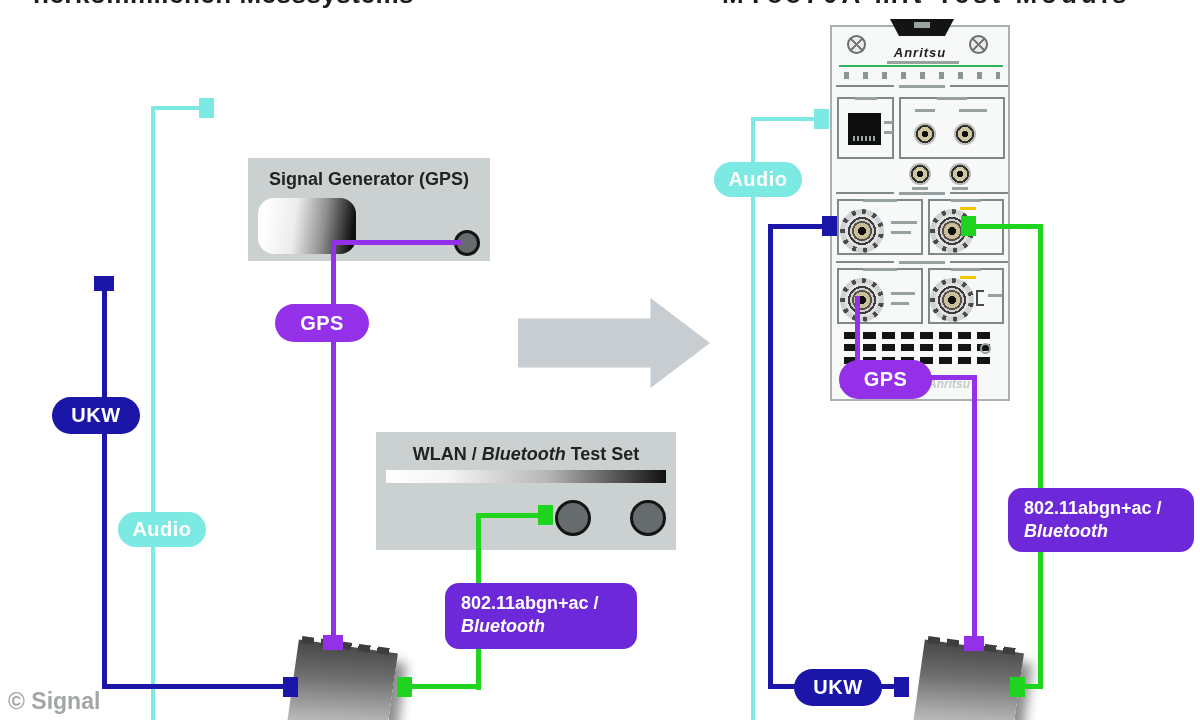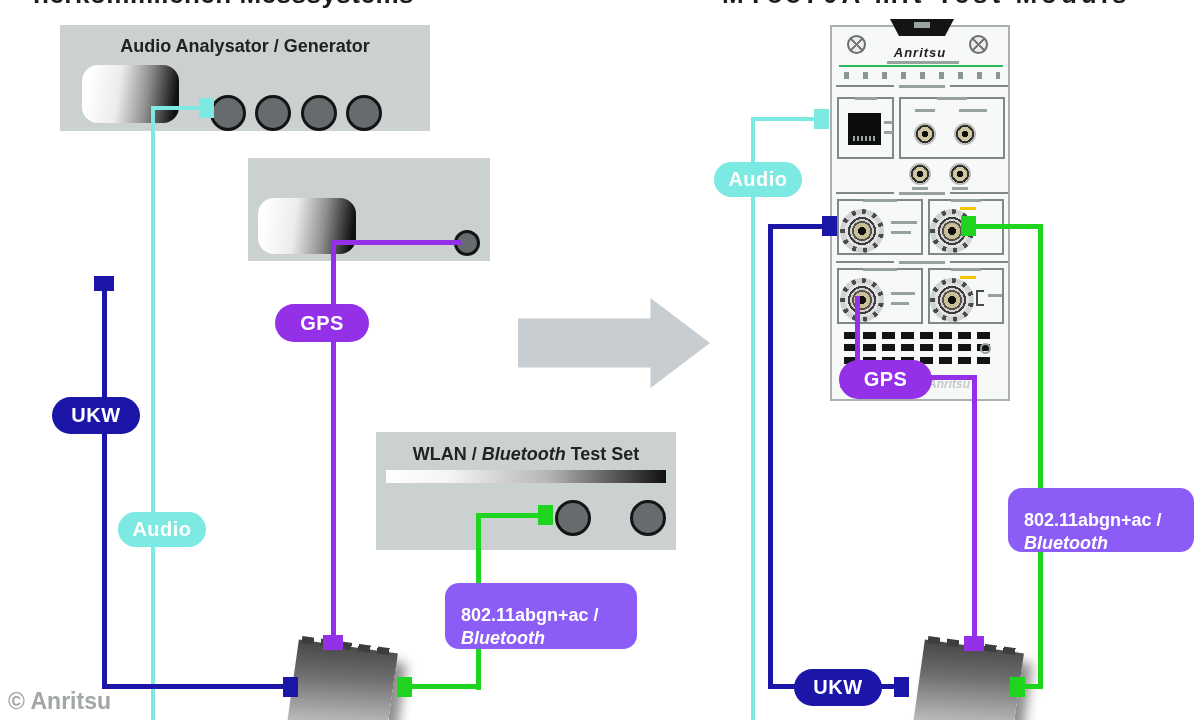--- a/index.html
+++ b/index.html
@@ -21,22 +21,22 @@
   .ah-left{border-top:10px solid transparent;border-bottom:10px solid transparent;border-right:15px solid;}
   .ah-up{border-left:10px solid transparent;border-right:10px solid transparent;border-bottom:15px solid;}
   .ah-down{border-left:10px solid transparent;border-right:10px solid transparent;border-top:15px solid;}
   .c-cyan{border-left-color:#7ce9e2;border-right-color:#7ce9e2;border-top-color:#7ce9e2;border-bottom-color:#7ce9e2;}
   .c-blue{border-left-color:#1c16a8;border-right-color:#1c16a8;border-top-color:#1c16a8;border-bottom-color:#1c16a8;}
   .c-purple{border-left-color:#9330e8;border-right-color:#9330e8;border-top-color:#9330e8;border-bottom-color:#9330e8;}
   .c-green{border-left-color:#1fd41f;border-right-color:#1fd41f;border-top-color:#1fd41f;border-bottom-color:#1fd41f;}
   .pill{position:absolute;z-index:5;border-radius:30px;color:#fff;font-weight:bold;font-size:20px;
         display:flex;align-items:center;justify-content:center;letter-spacing:.5px;}
   .p-cyan{background:#7ce9e2;} .p-blue{background:#1c16a8;} .p-purple{background:#9330e8;}
-  .gbox{position:absolute;z-index:5;background:#8b5cf6;border-radius:14px;color:#fff;font-weight:bold;
-        font-size:18px;line-height:23px;padding:21px 0 0 16px;box-sizing:border-box;}
+  .gbox{position:absolute;z-index:5;background:#6d28d9;border-radius:14px;color:#fff;font-weight:bold;
+        font-size:18px;line-height:23px;padding:9px 0 0 16px;box-sizing:border-box;}
   .ital{font-style:italic;}
   
   .bigarrow{position:absolute;left:518px;top:296px;width:192px;height:94px;background:#c7cdd0;z-index:1;
             clip-path:polygon(0 24%,69% 24%,69% 2%,100% 50%,69% 98%,69% 76%,0 76%);
             filter:drop-shadow(6px 6px 4px rgba(110,115,120,.55));}
   
   .phone{position:absolute;width:100px;height:92px;z-index:2;transform:rotate(8deg);
          background:linear-gradient(175deg,#454545 0%,#6e6e6e 35%,#b2b2b2 75%,#d4d4d4 100%);
          box-shadow:10px 9px 12px rgba(0,0,0,.45);}
   .phone::before{content:"";position:absolute;top:-4px;left:3px;right:3px;height:7px;
@@ -81,31 +81,24 @@
              text-shadow:1px 1px 0 #fff,-1px -1px 0 #fff,1px -1px 0 #fff,-1px 1px 0 #fff;}
 </style>
 </head>
 <body>
 
 <div id="stage">
 
   <div class="cut-title" style="left:33px;">herkömmlichen Messsystems</div>
   <div class="cut-title" style="left:722px;letter-spacing:4px;">MT8870A mit Test Moduls</div>
 
-  <div class="ibox" style="left:60px;top:25px;width:370px;height:106px;">
-    <div class="boxtitle" style="top:11px;">Audio Analysator / Generator</div>
-    <div class="screen" style="left:22px;top:40px;width:97px;height:58px;"></div>
-    <div class="knob" style="left:150px;top:70px;width:36px;height:36px;"></div>
-    <div class="knob" style="left:195px;top:70px;width:36px;height:36px;"></div>
-    <div class="knob" style="left:241px;top:70px;width:36px;height:36px;"></div>
-    <div class="knob" style="left:286px;top:70px;width:36px;height:36px;"></div>
-  </div>
 
 
   <div class="ibox" style="left:248px;top:158px;width:242px;height:103px;">
+    <div class="boxtitle" style="top:11px;">Signal Generator (GPS)</div>
     <div class="screen" style="left:10px;top:40px;width:98px;height:56px;"></div>
     <div class="knob" style="left:206px;top:72px;width:26px;height:26px;"></div>
   </div>
 
   <div class="ibox" style="left:376px;top:432px;width:300px;height:118px;z-index:2;">
     <div class="boxtitle" style="top:12px;"><span>WLAN / </span><span class="ital">Bluetooth</span><span> Test Set</span></div>
     <div class="gbar" style="left:10px;top:38px;width:280px;height:13px;"></div>
     <div class="knob" style="left:179px;top:68px;width:36px;height:36px;"></div>
     <div class="knob" style="left:254px;top:68px;width:36px;height:36px;"></div>
   </div>
@@ -253,15 +246,15 @@
   <div class="pill p-cyan" style="left:714px;top:162px;width:88px;height:35px;">Audio</div>
   <div class="pill p-purple" style="left:839px;top:360px;width:93px;height:39px;">GPS</div>
   <div class="pill p-blue" style="left:794px;top:669px;width:88px;height:37px;">UKW</div>
   <div class="gbox" style="left:1008px;top:488px;width:186px;height:64px;">
     <span>802.11abgn+ac /</span><br>
     <span class="ital">Bluetooth</span>
   </div>
 
   <div class="phone" style="left:918px;top:646px;"></div>
 
-  <div class="copyright">© Anritsu</div>
+  <div class="copyright">© Signal</div>
 
 </div>
 
 </body></html>

